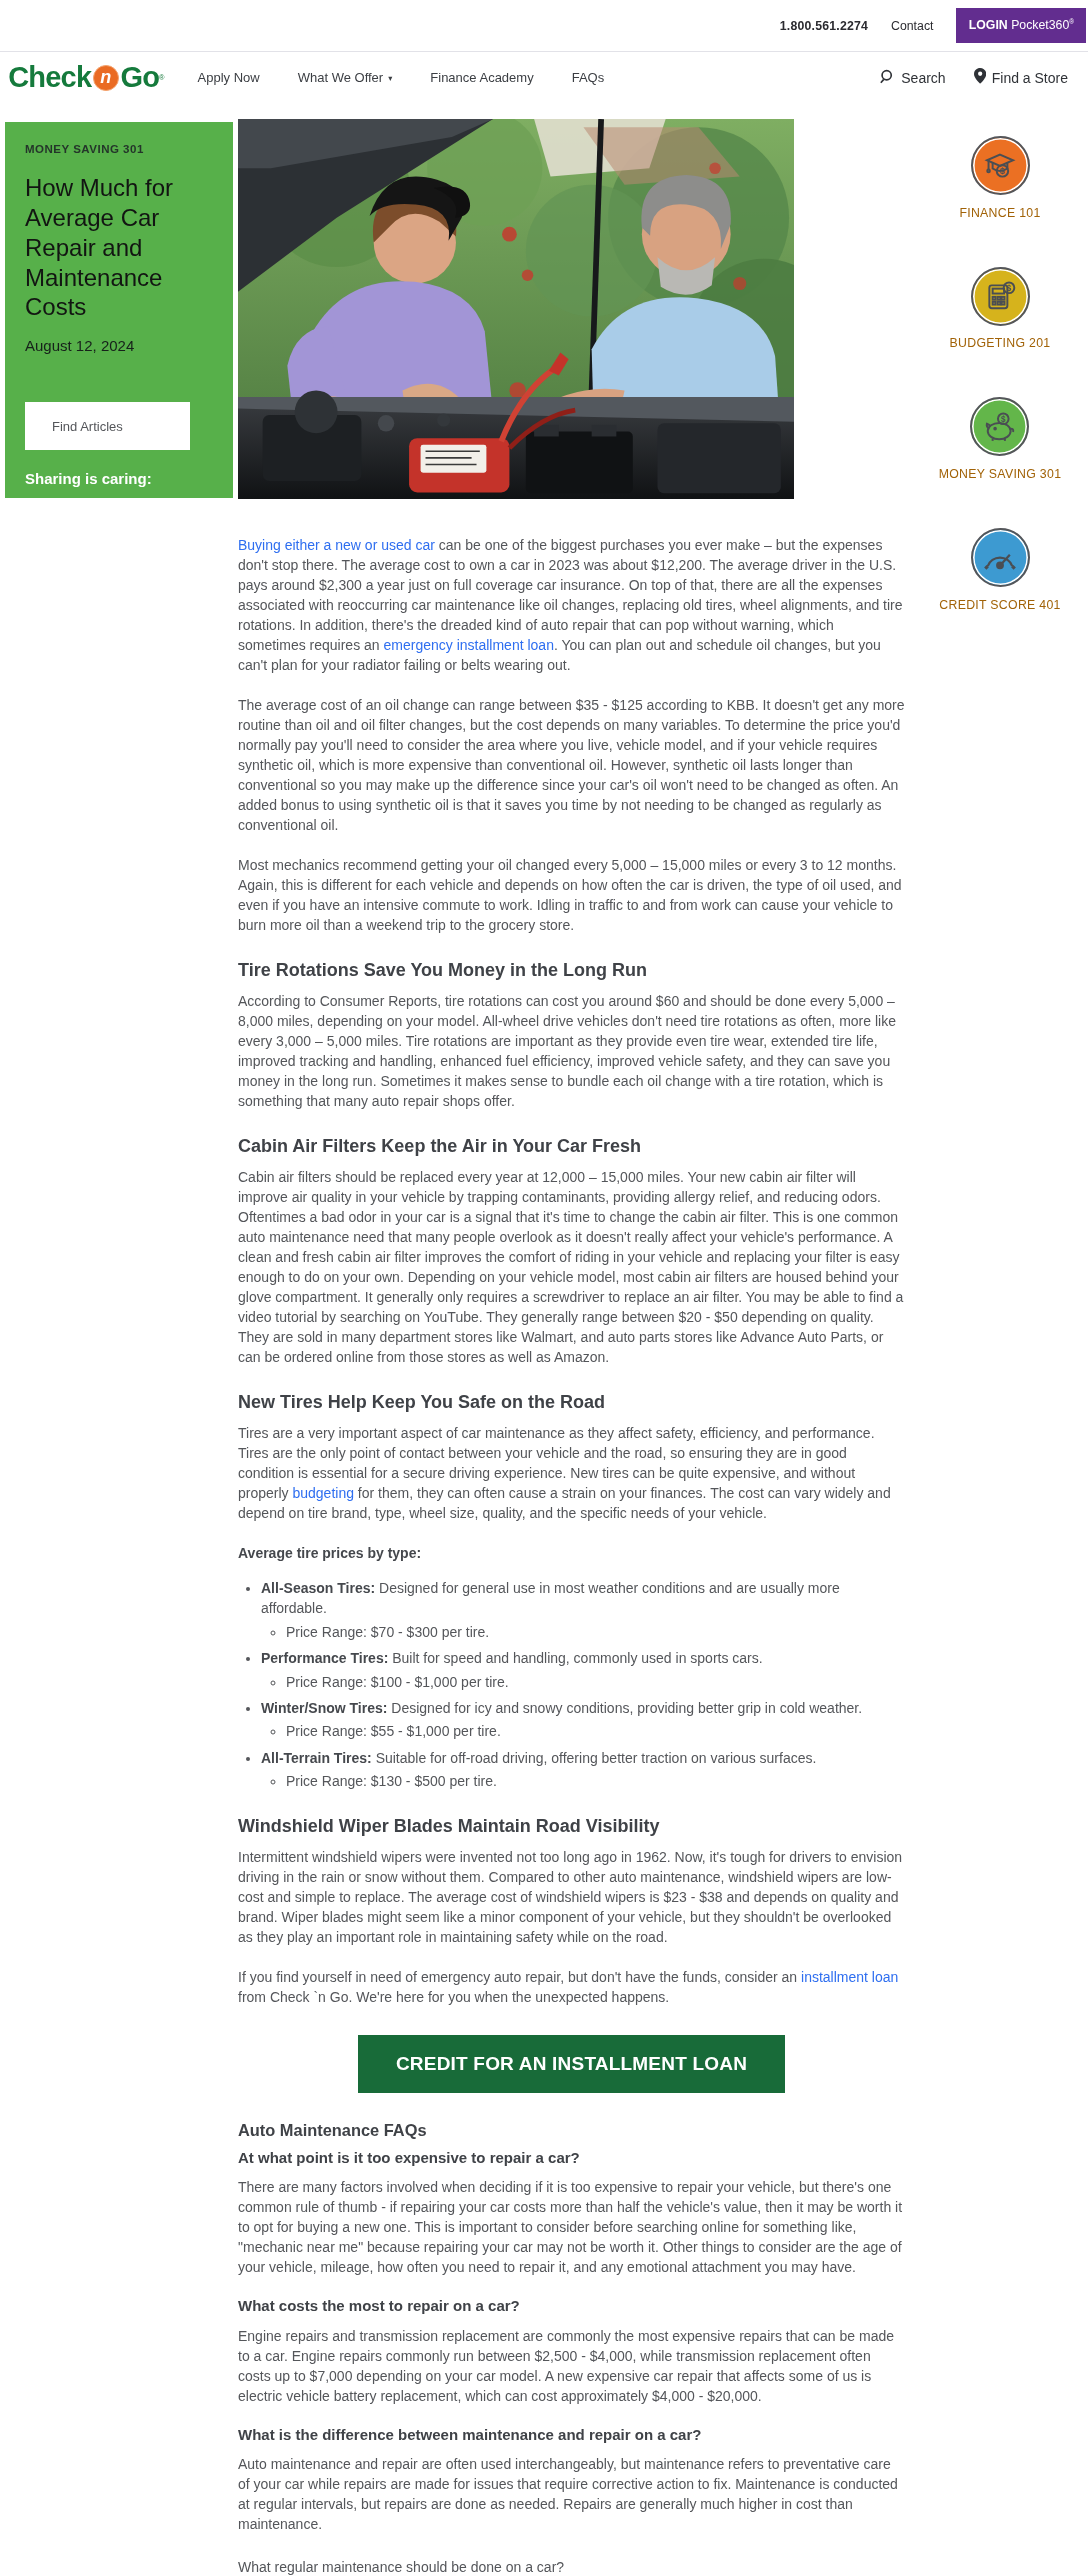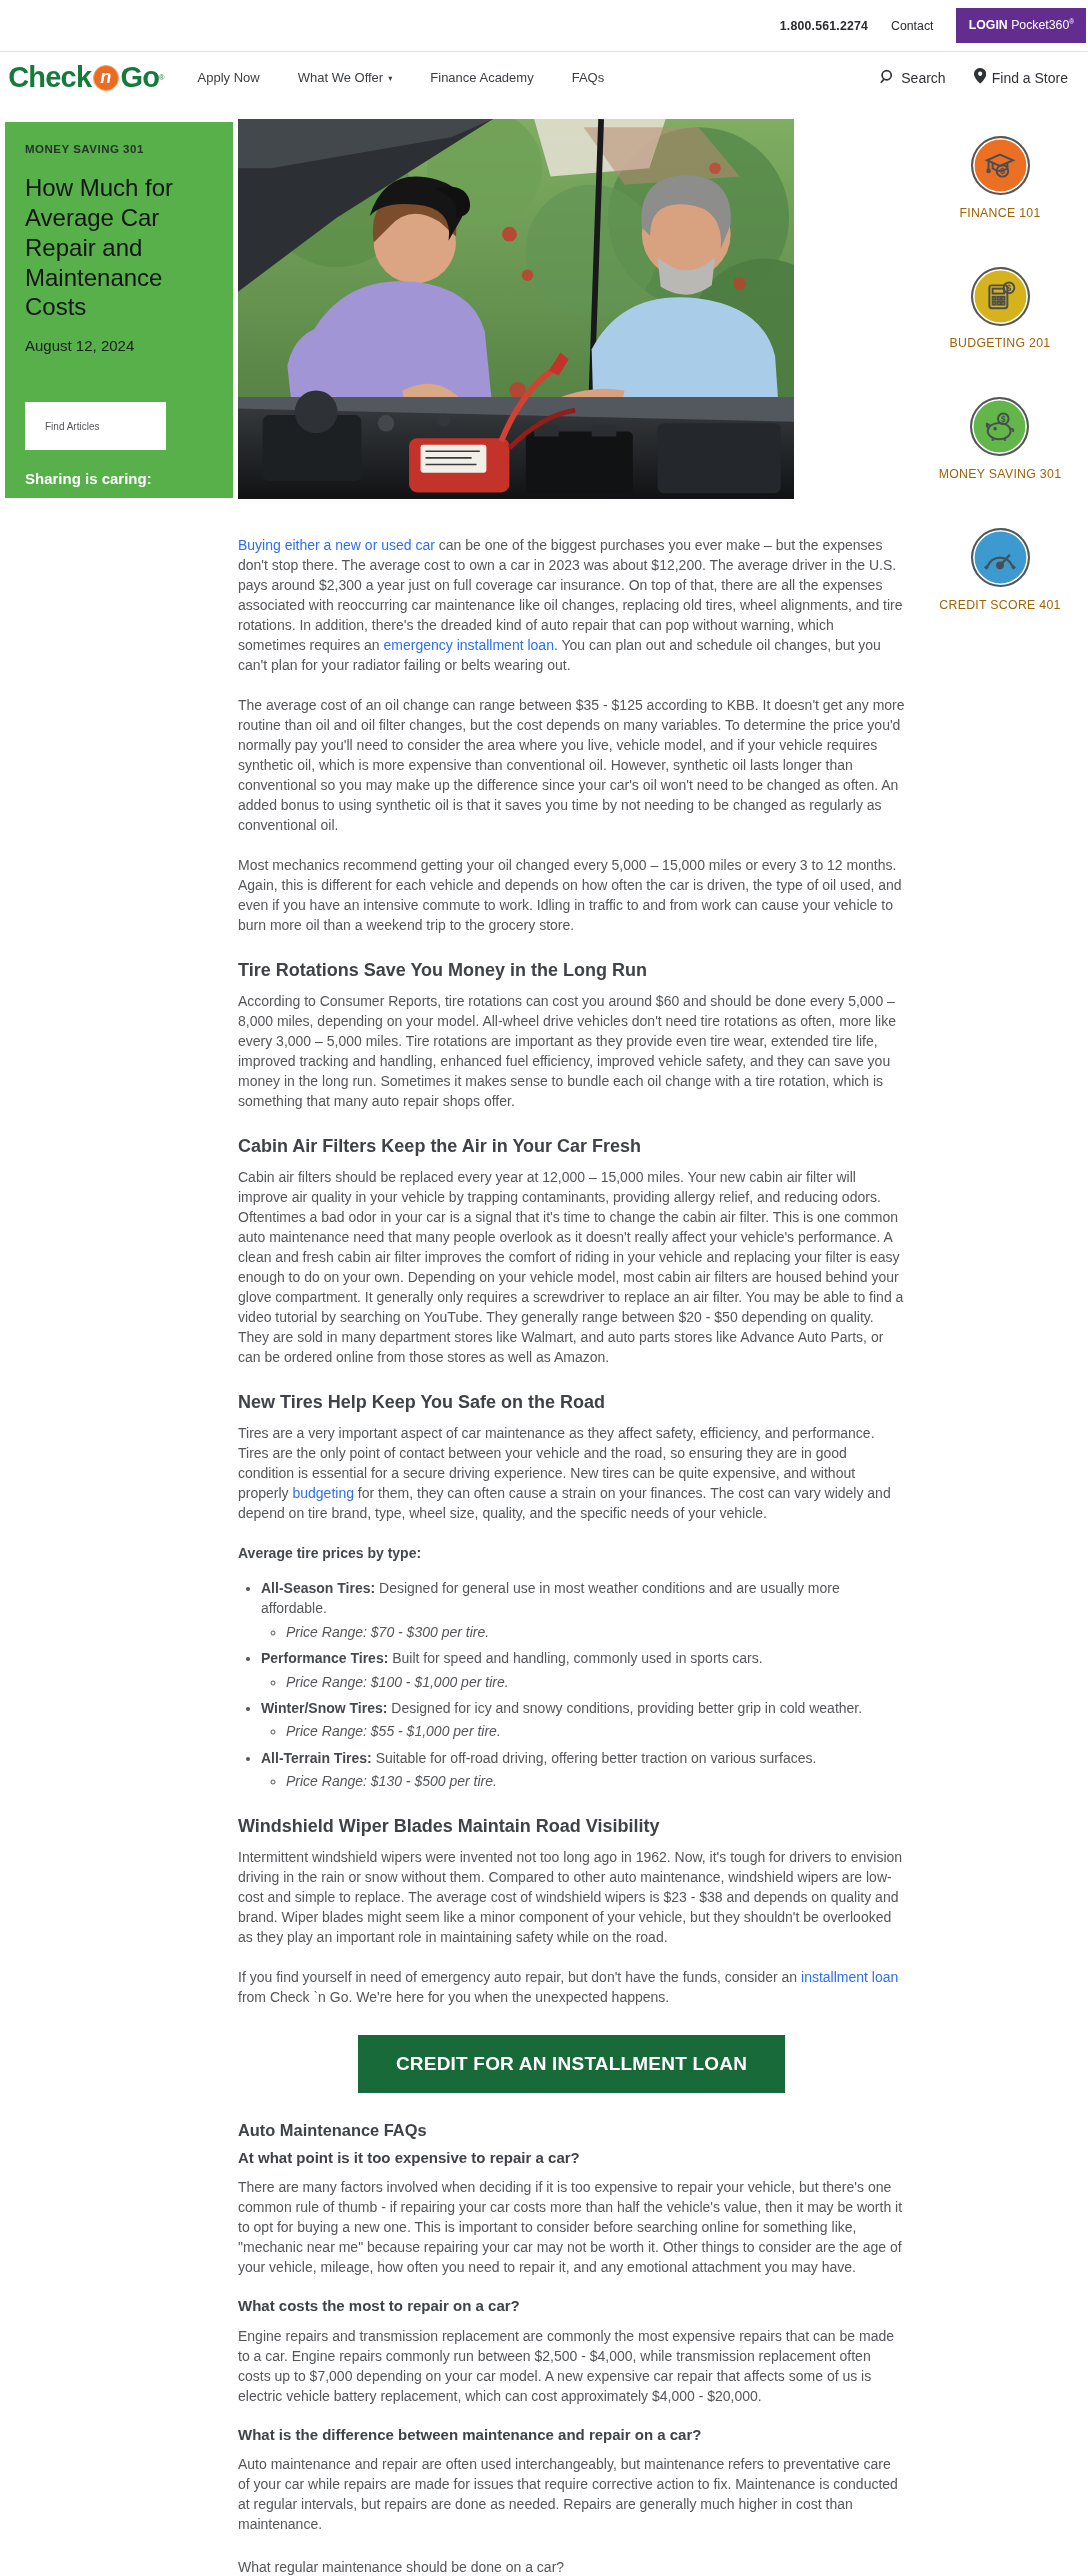--- a/index.html
+++ b/index.html
@@ -25,21 +25,21 @@
   .caret { font-size:8.2px; color:#3b3e43; }
   .nav-right { margin-left:auto; display:flex; gap:28px; align-items:center; }
   .nav-right a { color:#2f3237; text-decoration:none; font-size:14px; font-weight:500; display:flex; align-items:center; gap:5.8px; }
 
   
   .content { position:relative; padding-top:16.4px; min-height:427px; }
   .greenpanel { position:absolute; left:5px; top:19px; width:228px; height:376px; background:#57b04a; padding:21.4px 20px; }
   .gp-cat { font-size:11.5px; font-weight:700; color:#24352a; letter-spacing:0.5px; margin-bottom:18px; }
   .gp-title { font-size:24px; line-height:1.24; font-weight:500; color:#121512; margin-bottom:15px; }
   .gp-date { font-size:15px; color:#16211a; margin-bottom:48px; }
-  .gp-search { width:141px; height:48px; border:none; background:#fff; font-size:10px; color:#4d4f54; padding:0 20px; font-family:inherit; }
+  .gp-search { width:165px; height:48px; border:none; background:#fff; font-size:13px; color:#4d4f54; padding:0 27px; font-family:inherit; }
   .gp-search::placeholder { color:#54565a; }
   .gp-share { color:#fff; font-size:15px; font-weight:700; margin:20px 0 11.5px; }
   .socials { display:flex; gap:15px; }
   .soc { width:37px; height:37px; border-radius:50%; border:2.5px solid #fff; display:flex; align-items:center; justify-content:center; color:#fff; text-decoration:none; font-weight:800; font-size:16.4px; }
   .soc svg { display:block; }
 
   .main { margin-left:238px; width:667px; }
   .hero { width:556px; height:380px; overflow:hidden; }
 
   
@@ -53,21 +53,21 @@
   .article p { font-size:14px; line-height:20px; margin-bottom:20px; }
   .article h2 { font-size:18px; font-weight:700; color:#3f4247; margin:25px 0 10px; }
   .article h3 { font-size:16.4px; font-weight:700; color:#3f4247; margin:28px 0 8.2px; }
   .article h4 { font-size:15px; font-weight:700; color:#3f4247; margin:3.3px 0 11.5px; }
   .article .qplain { font-size:14px; color:#54565a; margin:23px 0 20px; }
   .article a.link { color:#2e6ef0; text-decoration:none; }
   .article .lead { font-weight:700; color:#45484d; margin-bottom:15px; }
   .tlist { margin:0 0 21.4px 23px; }
   .tlist > li { font-size:14px; line-height:20px; margin-bottom:5px; }
   .tlist b { color:#45484d; }
-  .tlist .sub { list-style:circle; margin:3.3px 0 6.6px 25px;font-style:italic; }
+  .tlist .sub { list-style:circle; margin:3.3px 0 6.6px 25px; }
   .tlist .sub li { margin-bottom:1.6px; }
   .ctawrap { text-align:center; margin:28px 0 8.2px; }
   .cta { display:inline-block; background:#186b39; color:#fff; font-weight:700; font-size:19px; letter-spacing:0.2px; padding:18px 38px; text-decoration:none; }
 </style>
 </head>
 <body>
 
 <div class="page">
 
   <header class="topbar">

